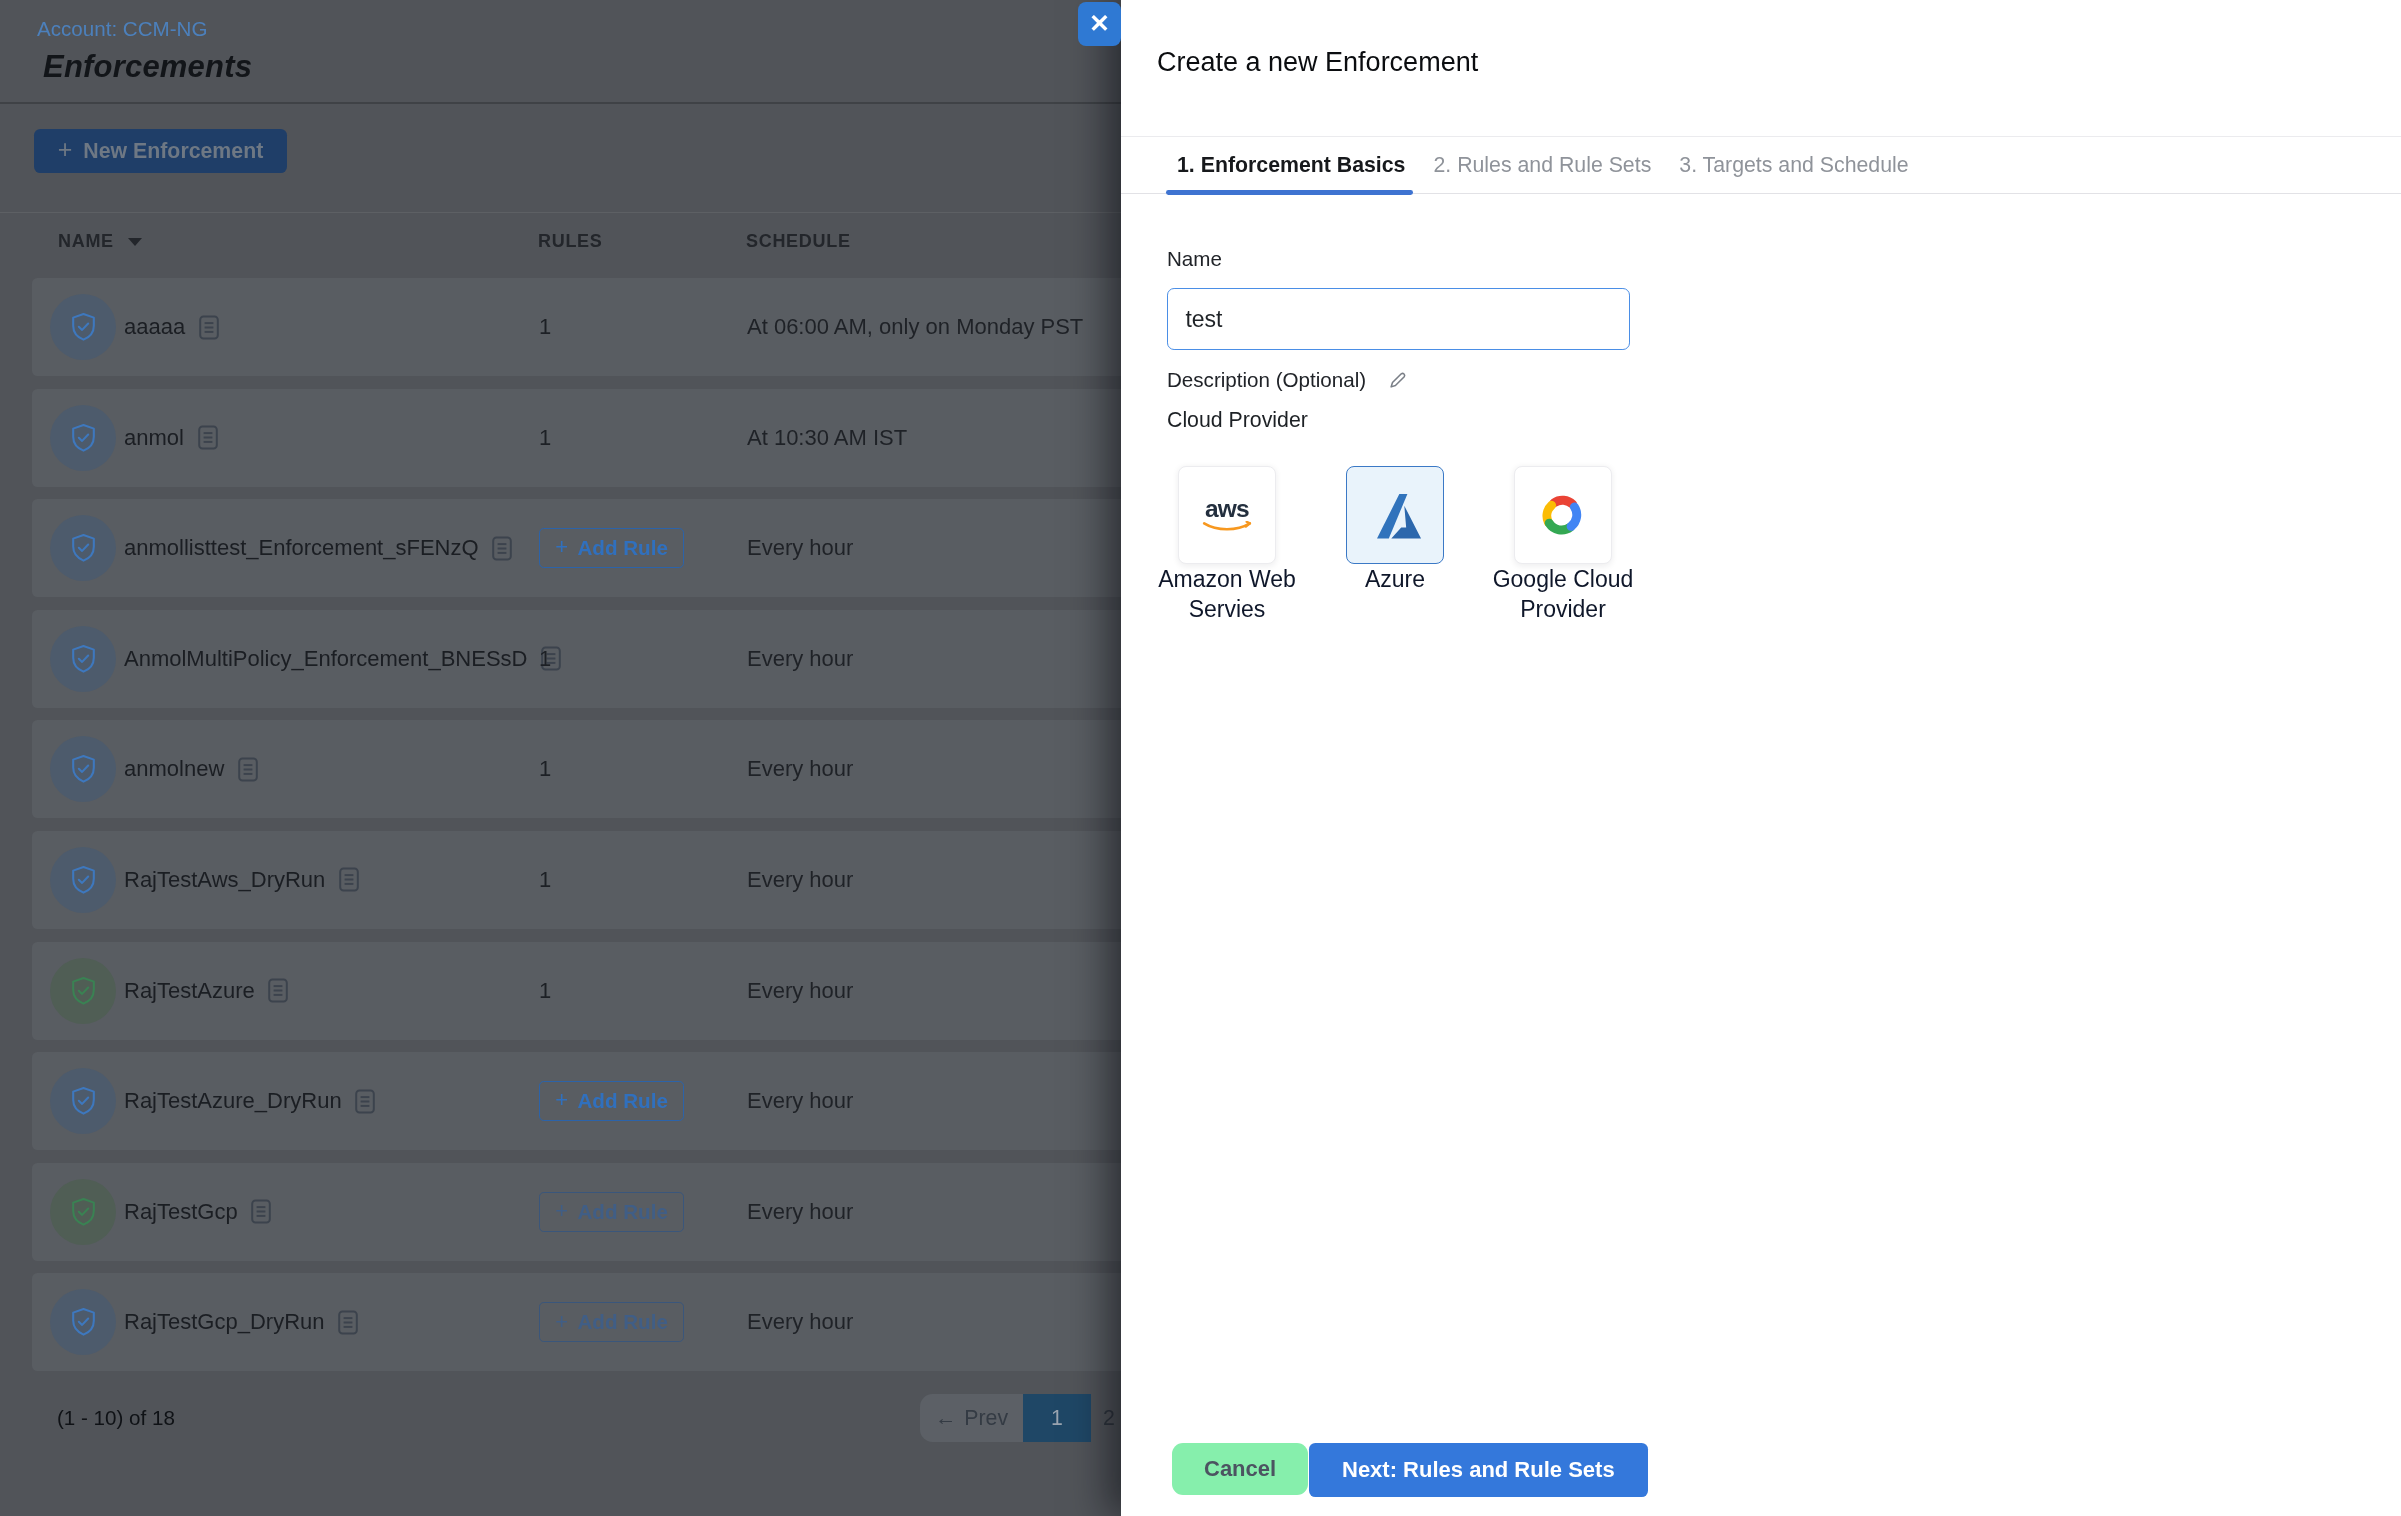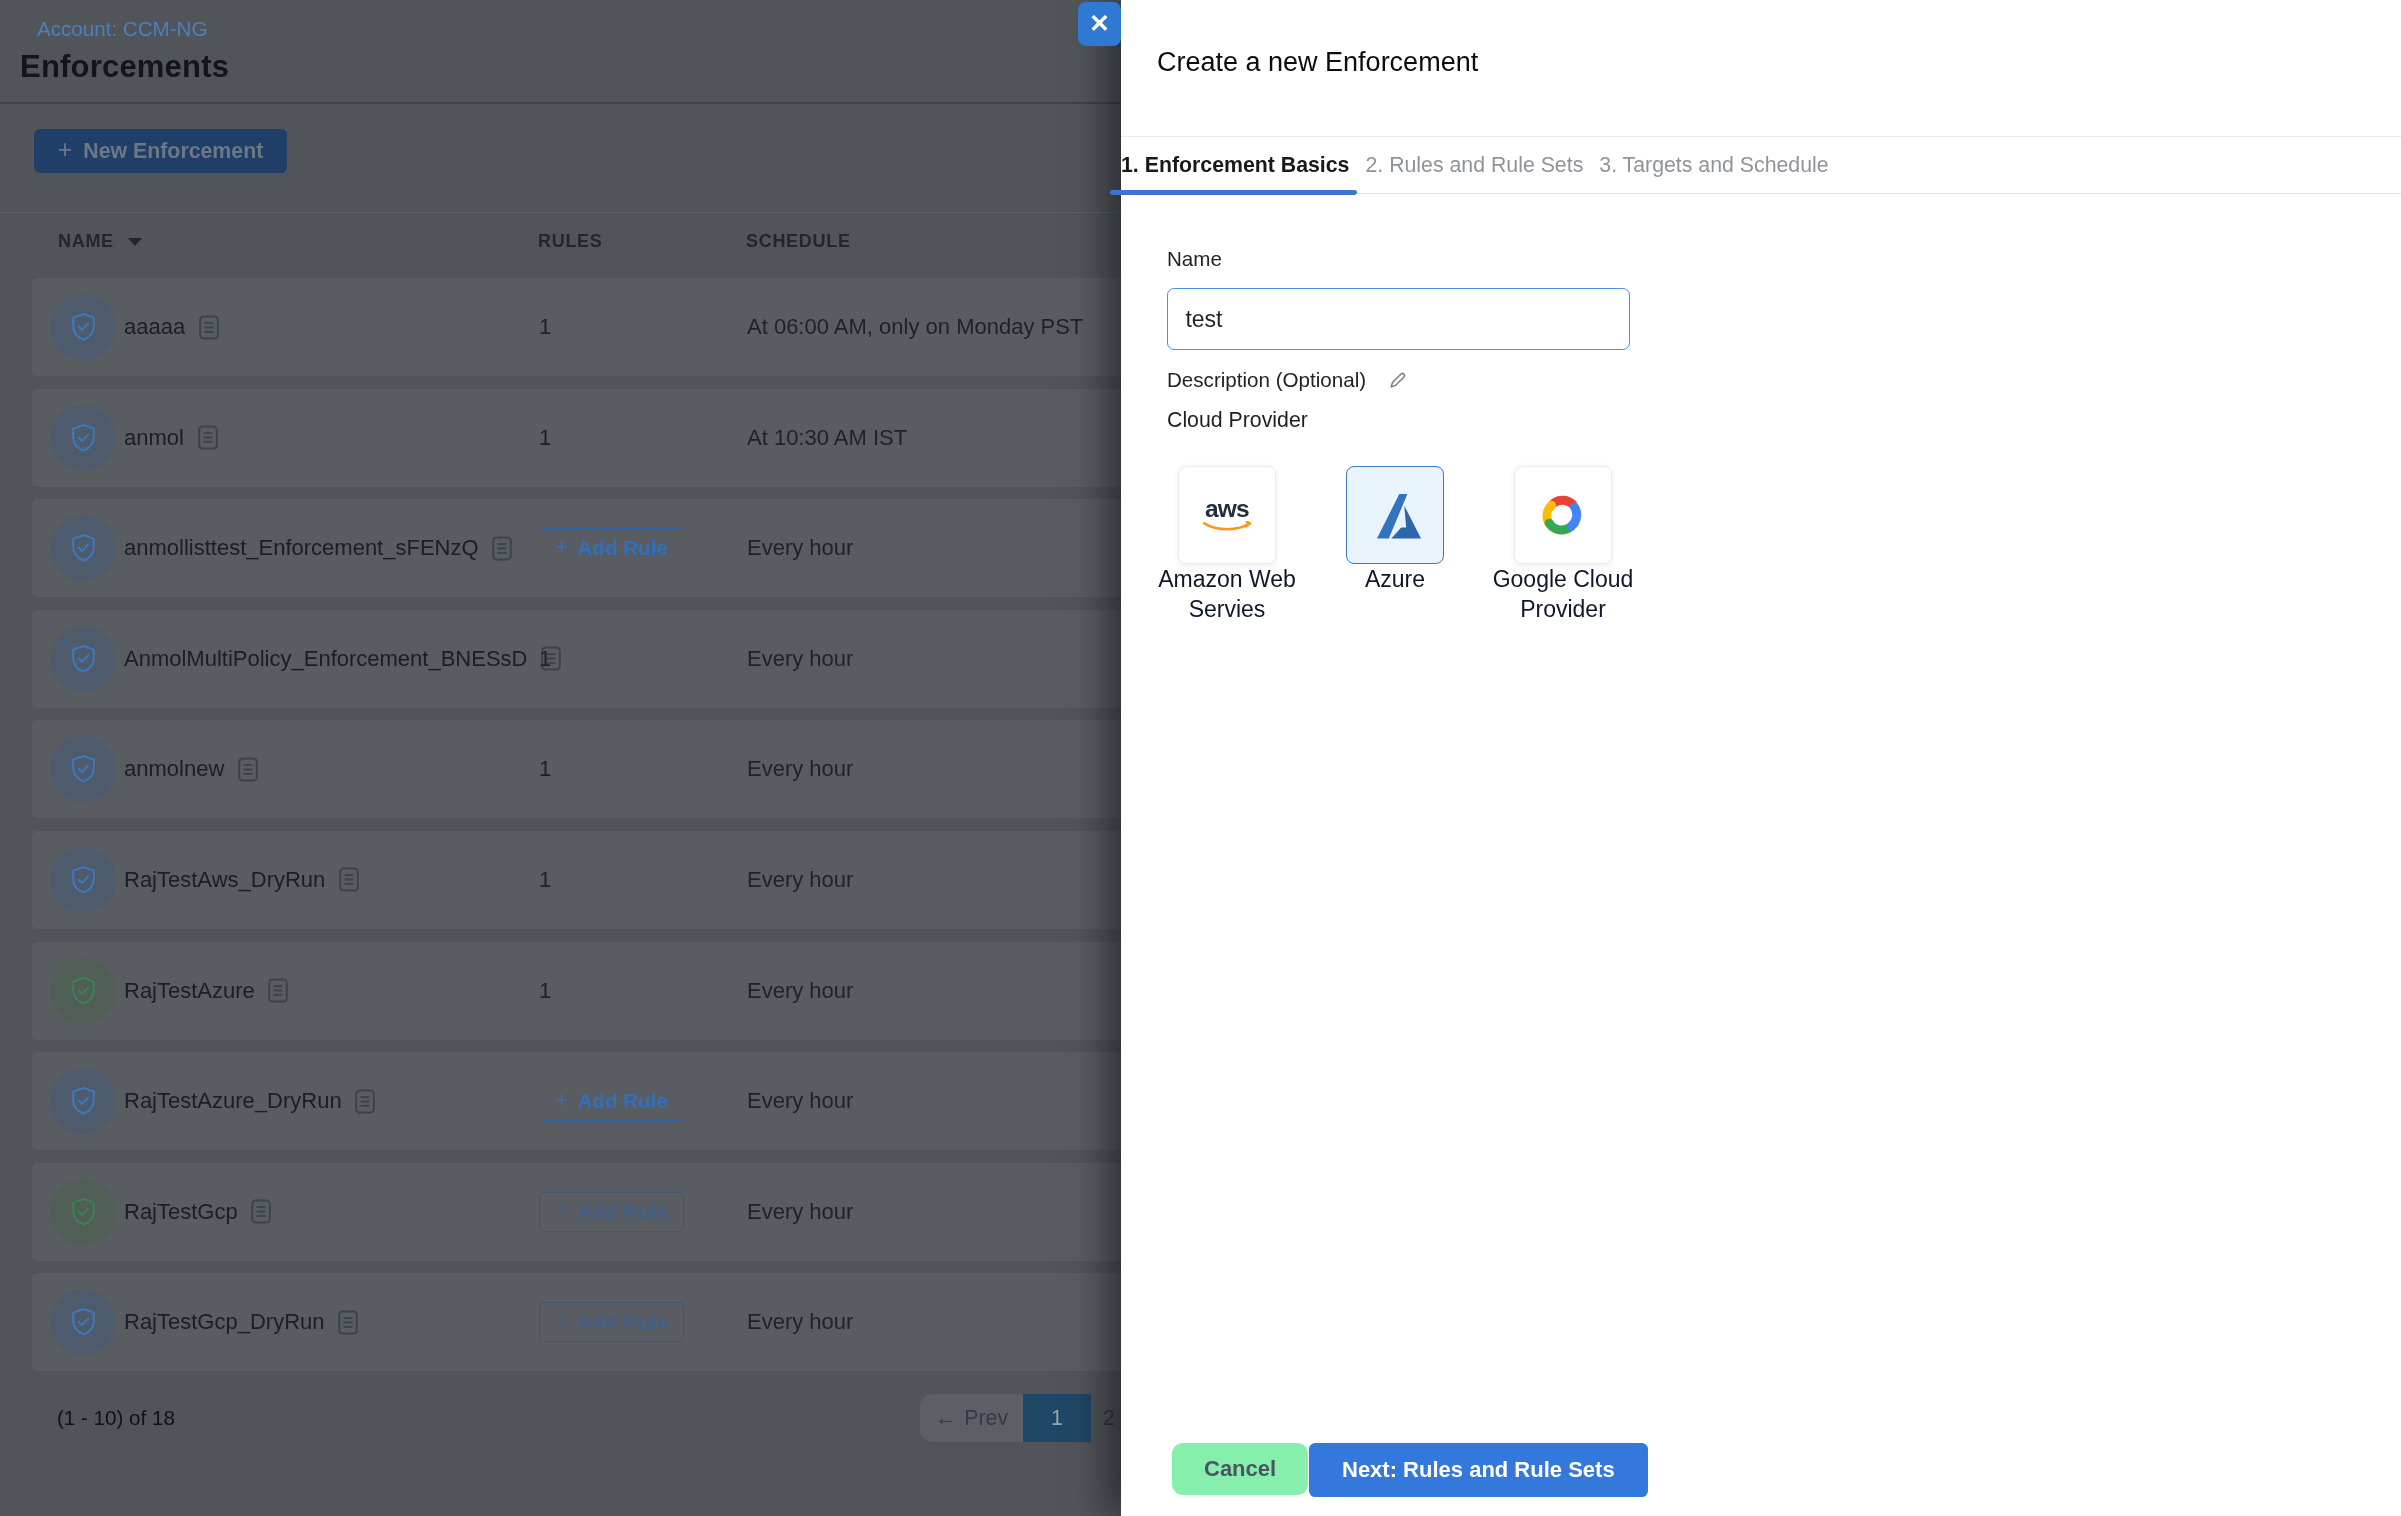--- a/index.html
+++ b/index.html
@@ -2,21 +2,21 @@
 <html style="font-size:12.6px"><head>
 <meta charset="utf-8">
 <style>
   * { margin:0; padding:0; box-sizing:border-box; }
   html,body { width:2401px; height:1516px; overflow:hidden; }
   body { font-family:"Liberation Sans", sans-serif; background:#515459; position:relative; }
 
   
   .page { position:absolute; inset:0; }
   .breadcrumb { position:absolute; left:37px; top:17.4px; font-size:20.6px; color:#4C80BC; cursor:pointer; }
-  .page-title { position:absolute; left:20px; top:49px; font-size:31px; font-weight:700; color:#121519; letter-spacing:0.2px; }
+  .page-title { position:absolute; left:43px; top:49px; font-size:31px; font-weight:700; color:#121519; letter-spacing:0.2px;font-style:italic; }
   .title-divider { position:absolute; left:0; top:102px; width:100%; height:1.6px; background:#3F4246; }
 
   .new-enf-btn { position:absolute; left:34px; top:129px; width:253px; height:44px; border-radius:6.3px;
     background:#1F3E68; display:flex; align-items:center; justify-content:center; gap:11px;
     color:#6E7884; font-size:21.3px; font-weight:600; cursor:pointer; }
   .new-enf-btn .plus { font-size:25px; font-weight:400; margin-top:-2.4px; }
 
   .table-sep { position:absolute; left:0; top:212px; width:100%; height:0.8px; background:rgba(255,255,255,.07); }
 
   .thead { position:absolute; left:0; top:231px; width:100%; height:25px; font-size:18px; font-weight:700;
@@ -62,21 +62,21 @@
   
   .drawer { position:absolute; left:1121px; top:0; width:1281px; height:1516px; background:#FFFFFF;
     box-shadow:-12.6px 0 36px rgba(8,10,14,.55); }
   .close-btn { position:absolute; left:-43px; top:1.6px; width:43px; height:44px; background:#2F79D3;
     border-radius:8px; display:flex; align-items:center; justify-content:center;
     color:#FFFFFF; font-size:25px; font-weight:700; cursor:pointer; }
   .drawer-title { position:absolute; left:36px; top:47px; font-size:27px; font-weight:400; color:#0B0D10; }
 
   .tabbar { position:absolute; left:0; top:136px; width:100%; height:58px;
     border-top:0.8px solid #EBEBEE; border-bottom:0.8px solid #E2E2E6;
-    display:flex; align-items:center; gap:16px; }
+    display:flex; align-items:center; padding-left:56px; gap:28px; }
   .tab { position:relative; height:100%; display:flex; align-items:center; font-size:21.3px; color:#8F939A; cursor:pointer; }
   .tab.active { color:#17191C; font-weight:700; }
   .tab.active::after { content:""; position:absolute; left:-11px; right:-8px; bottom:-1.6px; height:4.7px;
     background:#3E73D1; border-radius:2.4px; }
 
   .field-label { position:absolute; left:46px; font-size:20.6px; color:#212429; }
   .name-input { position:absolute; left:46px; top:288px; width:463px; height:62px; border:1.6px solid #4A8EE6;
     border-radius:7.1px; background:#fff; font-family:"Liberation Sans",sans-serif;
     font-size:23px; color:#1F2327; padding:0 17.4px; outline:none; }
   .desc-row { position:absolute; left:46px; top:368px; display:flex; align-items:center; gap:21px;

